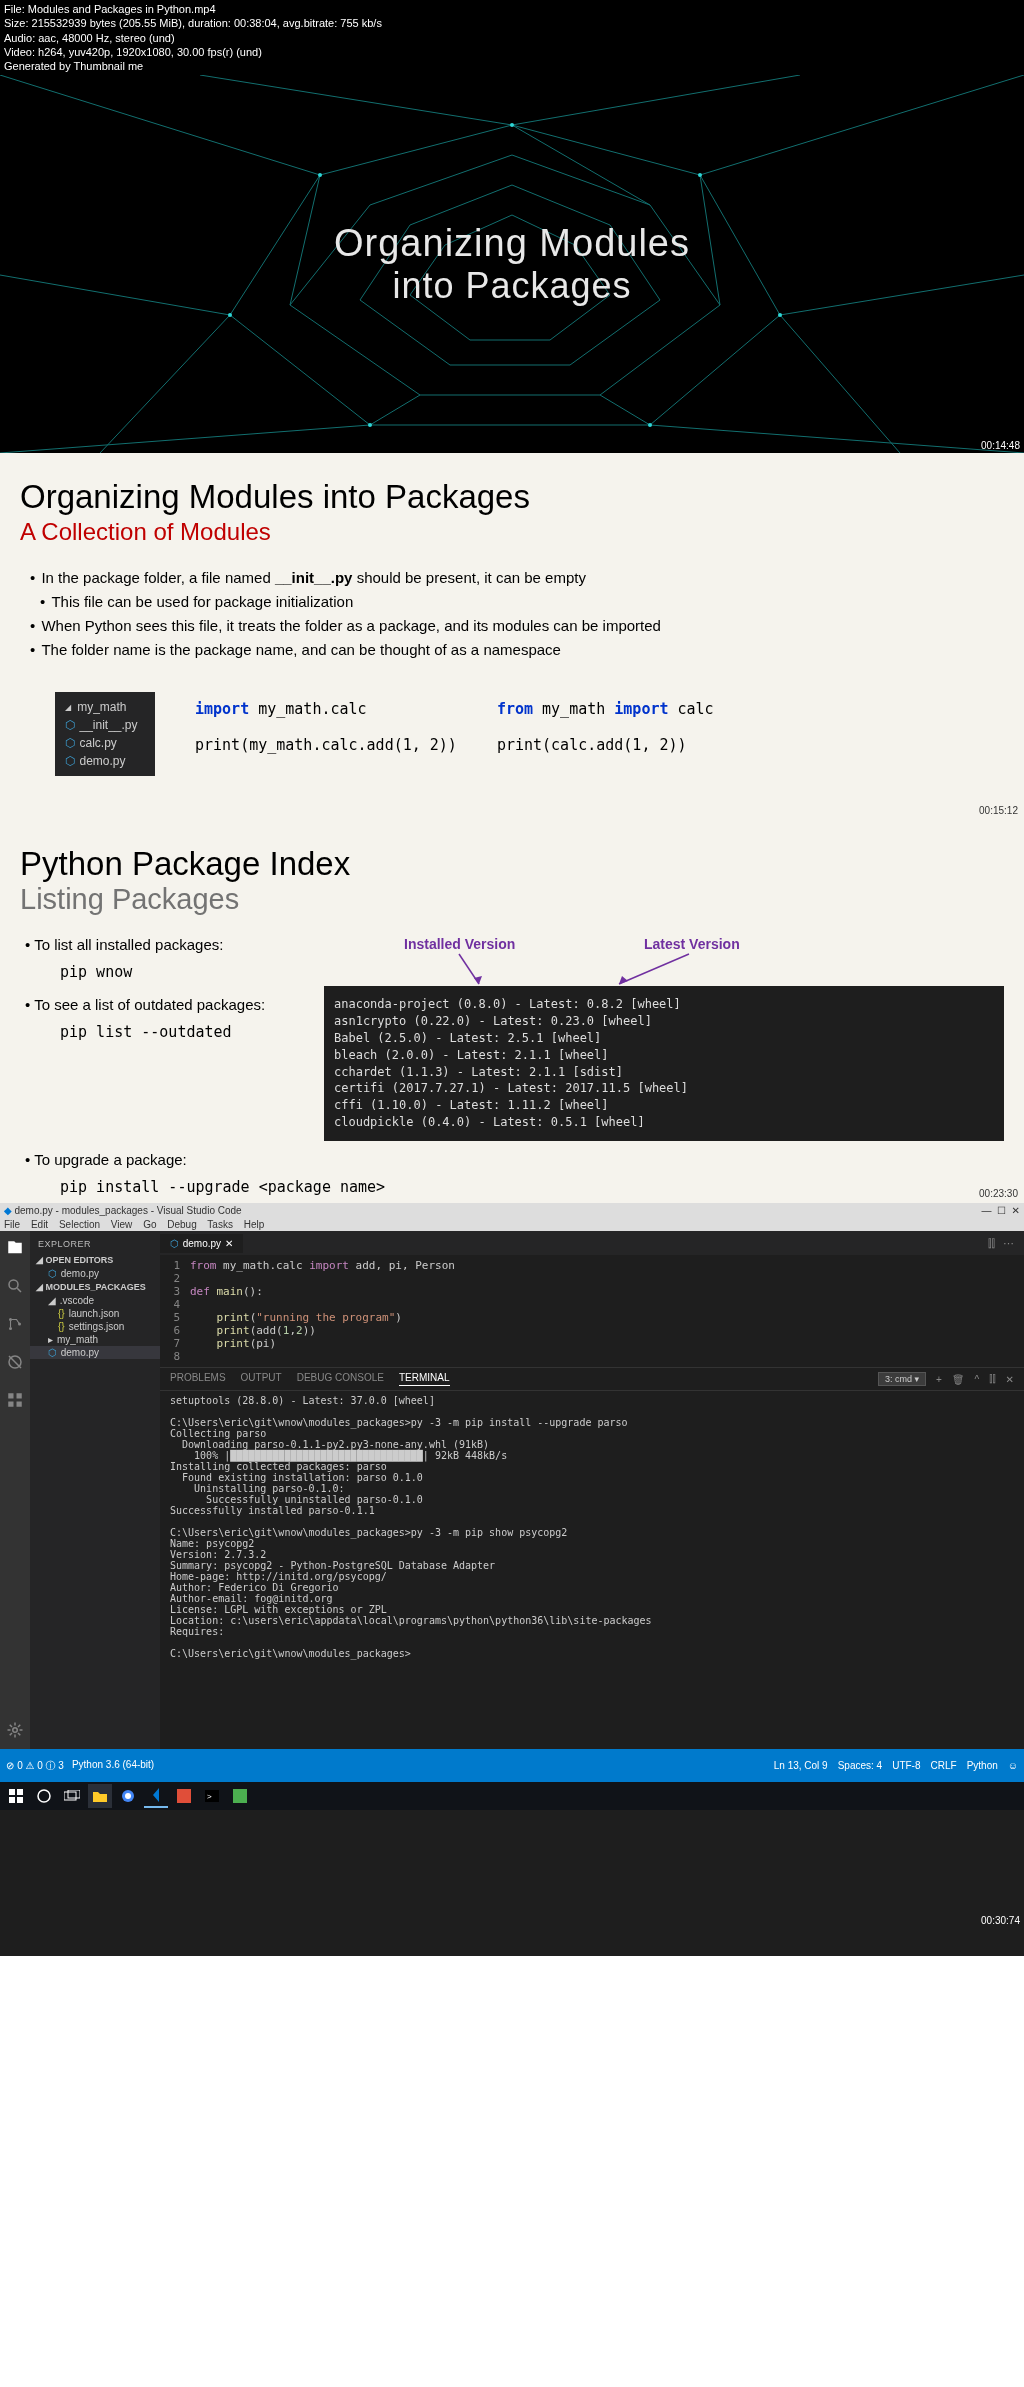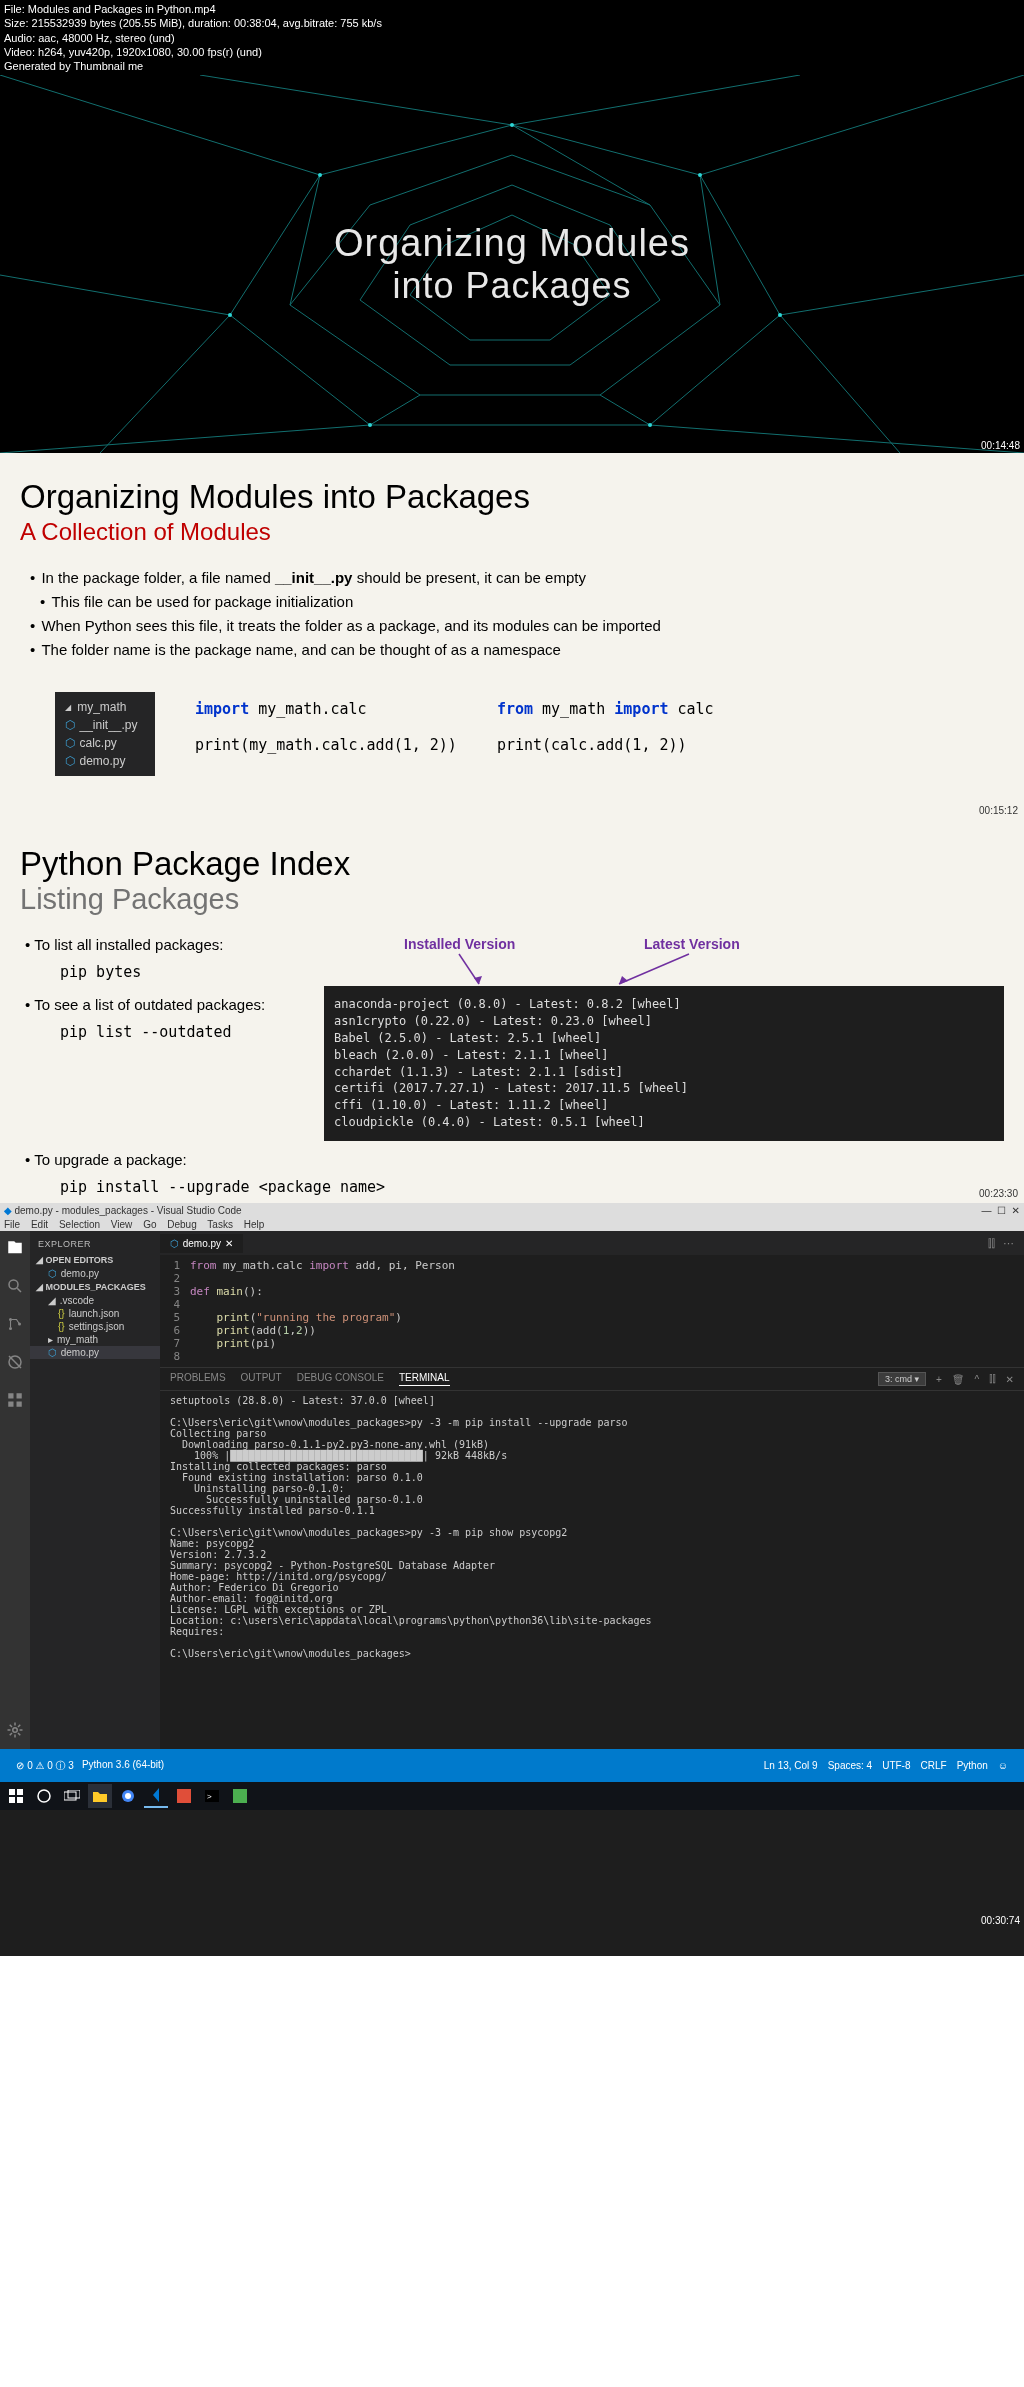--- a/index.html
+++ b/index.html
@@ -57,21 +57,21 @@
 .tok-kw { color: #c586c0; }
 .tok-fn { color: #dcdcaa; }
 .tok-str { color: #ce9178; }
 .tok-num { color: #b5cea8; }
 .terminal-panel { background: #1e1e1e; border-top: 1px solid #333; flex: 1; display: flex; flex-direction: column; }
 .terminal-tabs { display: flex; gap: 15px; padding: 4px 10px; font-size: 10px; color: #888; border-bottom: 1px solid #333; }
 .terminal-tabs .active { color: #fff; border-bottom: 1px solid #fff; }
 .terminal-tabs .right { margin-left: auto; display: flex; gap: 10px; align-items: center; }
 .terminal-dropdown { background: #3c3c3c; color: #ccc; padding: 1px 6px; font-size: 9px; border: 1px solid #555; }
 .terminal-content { padding: 4px 10px; font-family: 'Consolas', monospace; font-size: 10px; color: #ccc; white-space: pre; overflow: hidden; }
-.status-bar { background: #007acc; color: #fff; display: flex; align-items: center; font-size: 10px; height: 33px; padding: 0 16px; }
+.status-bar { background: #007acc; color: #fff; display: flex; align-items: center; font-size: 10px; height: 33px; padding: 0 6px; }
 .status-left { display: flex; gap: 8px; }
 .status-right { margin-left: auto; display: flex; gap: 10px; }
 .taskbar { background: #101318; height: 28px; display: flex; align-items: center; padding: 0 4px; gap: 4px; }
 .task-icon { width: 24px; height: 24px; display: flex; align-items: center; justify-content: center; }
 .slide-ts { position: absolute; bottom: 4px; right: 6px; font-size: 10px; color: #333; }
 </style>
 </head>
 <body>
 
 <div class="meta-info">
@@ -162,21 +162,21 @@
   </div>
   <div class="slide-ts">00:15:12</div>
 </div>
 
 <div class="slide2">
   <div class="slide2-title">Python Package Index</div>
   <div class="slide2-subtitle">Listing Packages</div>
   <div style="display:flex;">
     <div class="pip-col-left">
       <div class="pip-text">• <span>To list all installed packages:</span></div>
-      <div class="pip-cmd">pip bytes</div>
+      <div class="pip-cmd">pip wnow</div>
       <div class="pip-text">• <span>To see a list of outdated packages:</span></div>
       <div class="pip-cmd">pip list --outdated</div>
     </div>
     <div>
       <div style="position:relative; height:50px;">
         <div class="version-label" style="position:absolute; left:80px; top:0;">Installed Version</div>
         <div class="version-label" style="position:absolute; left:320px; top:0;">Latest Version</div>
         <svg width="680" height="50" style="position:absolute;">
           <line x1="135" y1="18" x2="155" y2="48" stroke="#7030a0" stroke-width="1.5"></line>
           <polygon points="155,48 150,42 158,40" fill="#7030a0"></polygon>

